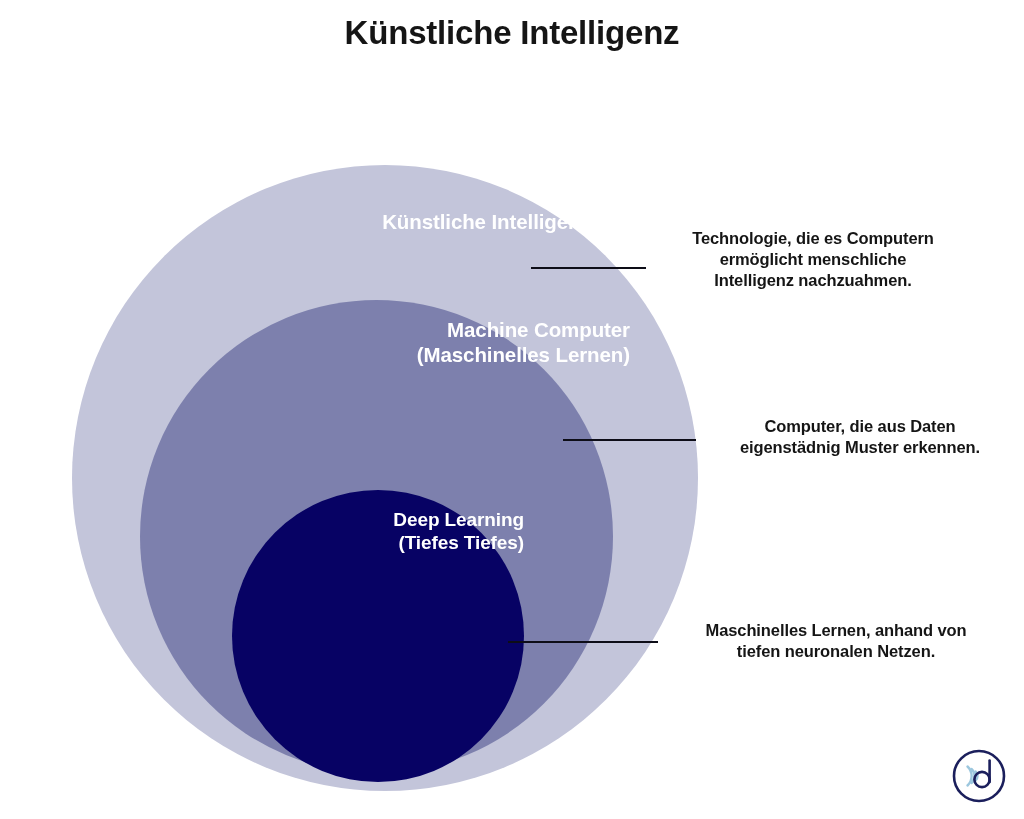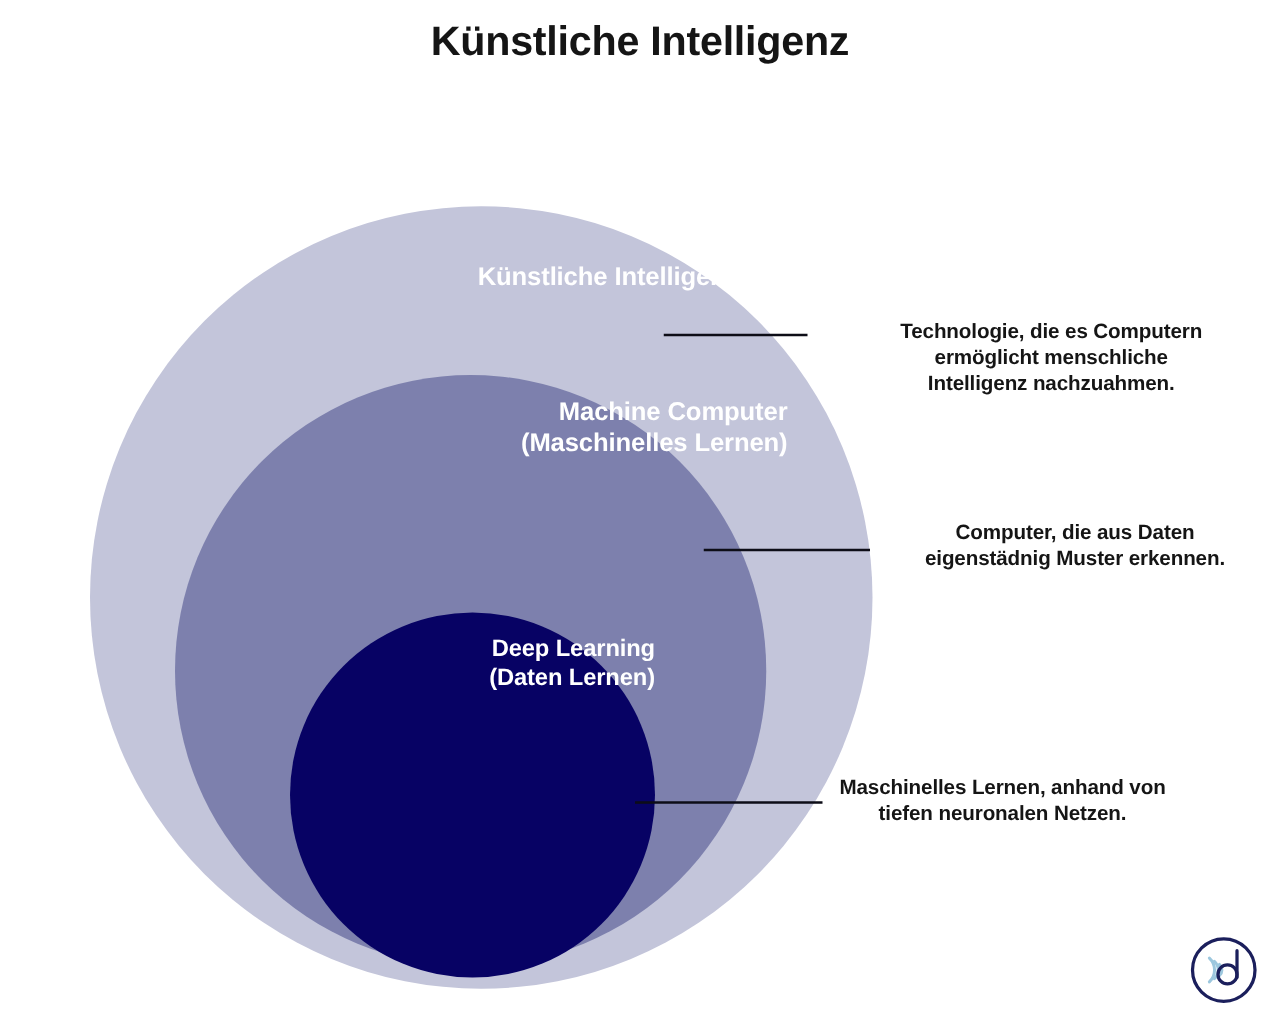--- a/index.html
+++ b/index.html
@@ -98,32 +98,31 @@
     position: absolute;
     color: #151515;
     font-weight: bold;
     text-align: center;
     line-height: 1.28;
     white-space: pre-line;
     font-size: 16.5px;
     letter-spacing: -0.1px;
   }
   .callout-ai {
-    left: 676px;
+    left: 648px;
     top: 228px;
     width: 330px;
-    margin-top: 27px;
   }
   .callout-ml {
     left: 700px;
     top: 416px;
     width: 320px;
   }
   .callout-dl {
-    left: 628px;
+    left: 662px;
     top: 620px;
     width: 348px;
   }
 
   .leader-line {
     position: absolute;
     height: 2px;
     background: #0d0d17;
   }
   .leader-ai  { left: 531px; top: 267px; width: 115px; }
@@ -147,21 +146,21 @@
   <div class="page-title">Künstliche Intelligenz</div>
 
   <div class="circle circle-outer"></div>
   <div class="circle circle-middle"></div>
   <div class="circle circle-inner"></div>
 
   <div class="ring-label label-ai">Künstliche Intelligenz (KI)</div>
   <div class="ring-label label-ml">Machine Computer
 (Maschinelles Lernen)</div>
   <div class="ring-label label-dl">Deep Learning
-(Daten Lernen)</div>
+(Tiefes Tiefes)</div>
 
   <div class="leader-line leader-ai"></div>
   <div class="leader-line leader-ml"></div>
   <div class="leader-line leader-dl"></div>
 
   <div class="callout callout-ai">Technologie, die es Computern
 ermöglicht menschliche
 Intelligenz nachzuahmen.</div>
   <div class="callout callout-ml">Computer, die aus Daten
 eigenstädnig Muster erkennen.</div>

